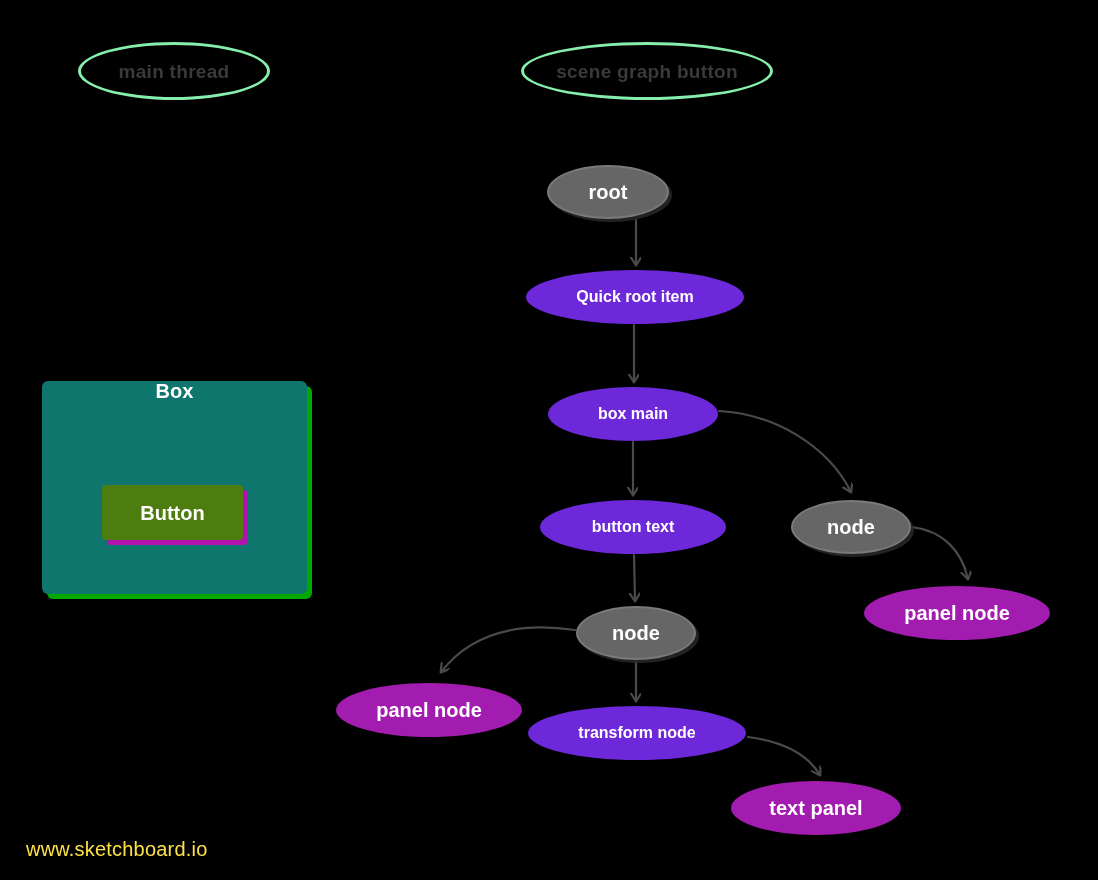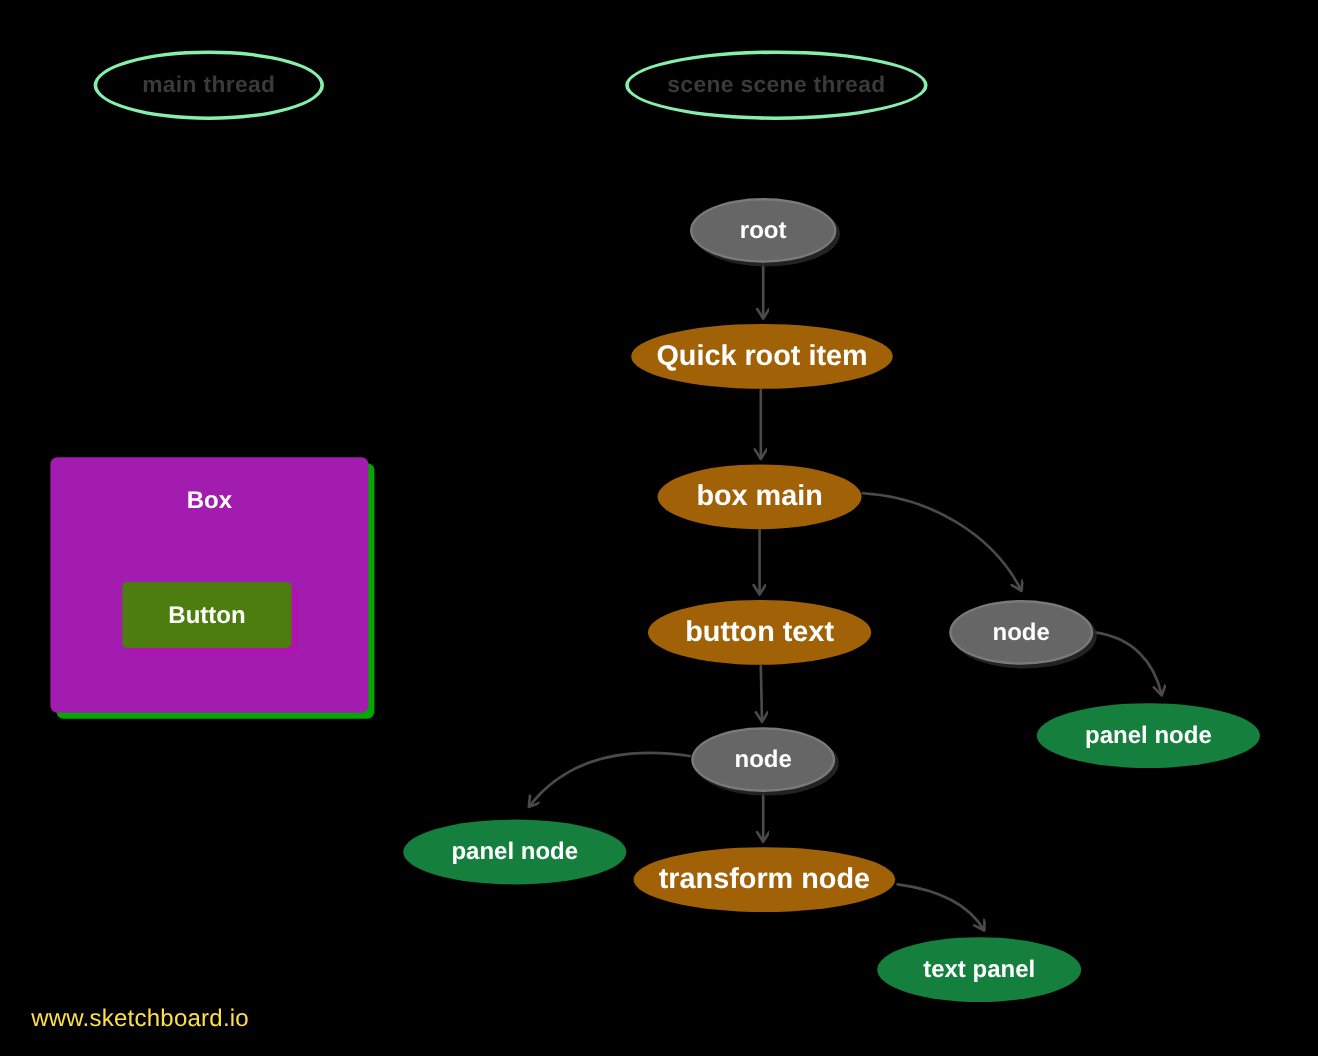--- a/index.html
+++ b/index.html
@@ -30,47 +30,46 @@
     color: #ffffff;
     font-weight: bold;
     text-align: center;
     white-space: nowrap;
     line-height: 1;
   }
   .ellipse {
     border-radius: 50%;
   }
   .ellipse-blue {
-    background: #a16207;
-    font-size: 24px;
+    background: #6d28d9;
+    font-size: 16px;
   }
   .ellipse-red {
-    background: #15803d;
+    background: #a21caf;
     font-size: 20px;
   }
   .ellipse-gray {
     background: #666666;
     border: 2px solid #7a7a7a;
     font-size: 20px;
     box-shadow: 3px 3px 0 rgba(40,40,40,0.85);
   }
   .thread-ellipse {
     background: transparent;
     border: 3px solid #86efac;
     border-radius: 50%;
     color: #3a3a3a;
     font-size: 19px;
     font-weight: bold;
     letter-spacing: 0.3px;
   }
   .box-rect {
-    background: #a21caf;
+    background: #0f766e;
     border-radius: 6px;
     align-items: flex-start;
-    padding-top: 26px;
     font-size: 20px;
     box-shadow: 5px 5px 0 #00a800;
   }
   .button-rect {
     background: #4d7c0f;
     border-radius: 4px;
     font-size: 20px;
     box-shadow: 5px 5px 0 #b012b0;
   }
   .watermark {
@@ -102,32 +101,32 @@
     <path d="M636,661 L636,701" marker-end="url(#arrowhead)"></path>
     <path d="M748,737 C786,742 808,755 820,775" marker-end="url(#arrowhead)"></path>
   </g>
 </svg>
 
 <div class="node thread-ellipse" style="left:78px; top:42px; width:192px; height:58px;">
   <span>main thread</span>
 </div>
 
 <div class="node thread-ellipse" style="left:521px; top:42px; width:252px; height:58px;">
-  <span>scene scene thread</span>
+  <span>scene graph button</span>
 </div>
 
 <div class="node box-rect" style="left:42px; top:381px; width:265px; height:213px;">
   <span>Box</span>
 </div>
 
 <div class="node button-rect" style="left:102px; top:485px; width:141px; height:55px;">
   <span>Button</span>
 </div>
 
-<div class="node ellipse ellipse-gray" style="left:575px; top:165px; width:122px; height:54px;">
+<div class="node ellipse ellipse-gray" style="left:547px; top:165px; width:122px; height:54px;">
   <span>root</span>
 </div>
 
 <div class="node ellipse ellipse-blue" style="left:526px; top:270px; width:218px; height:54px;">
   <span>Quick root item</span>
 </div>
 
 <div class="node ellipse ellipse-blue" style="left:548px; top:387px; width:170px; height:54px;">
   <span>box main</span>
 </div>

